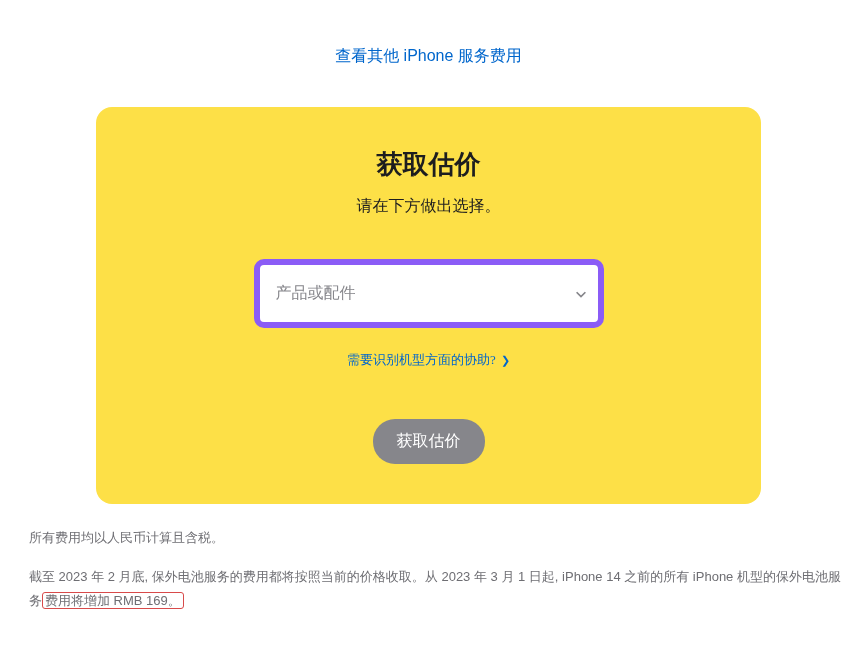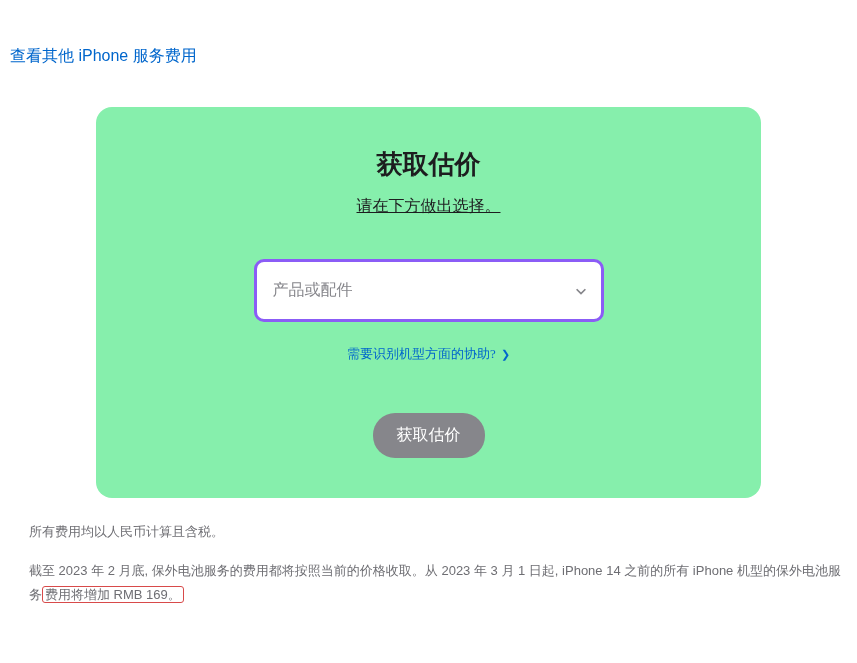--- a/index.html
+++ b/index.html
@@ -12,57 +12,56 @@
       background: #ffffff;
       width: 857px;
       height: 663px;
       overflow: hidden;
     }
     .container {
       width: 100%;
       padding: 0 10px;
     }
     .top-link {
-      text-align: left;
+      text-align: center;
       padding: 46px 0 30px 0;
     }
     .top-link a {
       color: #0066cc;
       text-decoration: none;
       font-size: 16px;
     }
     .card {
-      background: #86efac;
+      background: #fde047;
       border-radius: 16px;
       max-width: 665px;
       margin: 10px auto 20px auto;
       padding: 40px 40px 40px 40px;
       text-align: center;
     }
     .card-title {
       font-size: 26px;
       font-weight: 600;
       color: #1d1d1f;
       margin-bottom: 14px;
     }
     .card-subtitle {
       font-size: 16px;
       color: #1d1d1f;
       margin-bottom: 42px;
-      text-decoration: underline;
     }
     .select-wrapper {
       position: relative;
       max-width: 350px;
       margin: 0 auto 22px auto;
     }
     .select-box {
       width: 100%;
       background: #ffffff;
-      border: 3px solid #8b5cf6;
+      border: 6px solid #8b5cf6;
       border-radius: 10px;
       padding: 18px 40px 18px 16px;
       font-size: 16px;
       color: #86868b;
       text-align: left;
       cursor: pointer;
       appearance: none;
       -webkit-appearance: none;
       position: relative;
     }

